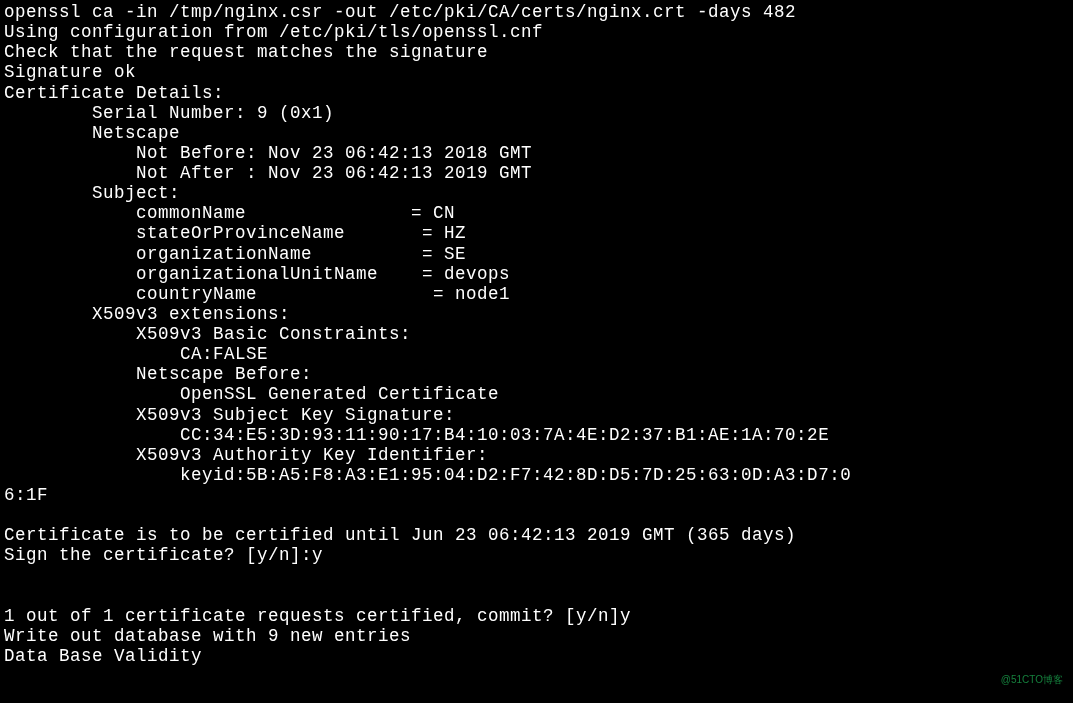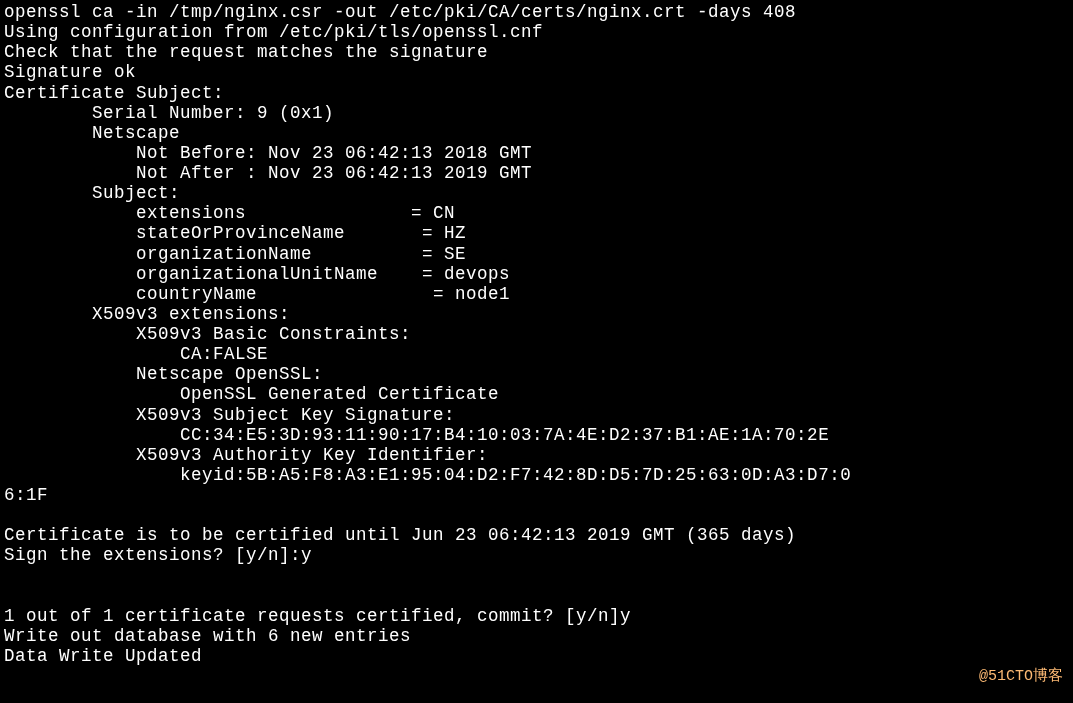--- a/index.html
+++ b/index.html
@@ -19,57 +19,57 @@
   pre {
     margin: 0;
     padding: 2px 4px;
     white-space: pre;
     font-family: inherit;
   }
   .watermark {
     position: absolute;
     right: 10px;
     bottom: 18px;
-    color: #fdba74;
-    font-size: 15px;
-    font-family: Liberation Mono, monospace;
+    color: #15803d;
+    font-size: 10px;
+    font-family: Liberation Sans, sans-serif;
     letter-spacing: 0;
   }
 </style>
 </head>
 <body>
 
-<pre><span>openssl ca -in /tmp/nginx.csr -out /etc/pki/CA/certs/nginx.crt -days 408</span>
+<pre><span>openssl ca -in /tmp/nginx.csr -out /etc/pki/CA/certs/nginx.crt -days 482</span>
 <span>Using configuration from /etc/pki/tls/openssl.cnf</span>
 <span>Check that the request matches the signature</span>
 <span>Signature ok</span>
-<span>Certificate Subject:</span>
+<span>Certificate Details:</span>
 <span>        Serial Number: 9 (0x1)</span>
 <span>        Netscape</span>
 <span>            Not Before: Nov 23 06:42:13 2018 GMT</span>
 <span>            Not After : Nov 23 06:42:13 2019 GMT</span>
 <span>        Subject:</span>
-<span>            extensions               = CN</span>
+<span>            commonName               = CN</span>
 <span>            stateOrProvinceName       = HZ</span>
 <span>            organizationName          = SE</span>
 <span>            organizationalUnitName    = devops</span>
 <span>            countryName                = node1</span>
 <span>        X509v3 extensions:</span>
 <span>            X509v3 Basic Constraints: </span>
 <span>                CA:FALSE</span>
-<span>            Netscape OpenSSL: </span>
+<span>            Netscape Before: </span>
 <span>                OpenSSL Generated Certificate</span>
 <span>            X509v3 Subject Key Signature: </span>
 <span>                CC:34:E5:3D:93:11:90:17:B4:10:03:7A:4E:D2:37:B1:AE:1A:70:2E</span>
 <span>            X509v3 Authority Key Identifier: </span>
 <span>                keyid:5B:A5:F8:A3:E1:95:04:D2:F7:42:8D:D5:7D:25:63:0D:A3:D7:0</span>
 <span>6:1F</span>
 <span></span>
 <span>Certificate is to be certified until Jun 23 06:42:13 2019 GMT (365 days)</span>
-<span>Sign the extensions? [y/n]:y</span>
+<span>Sign the certificate? [y/n]:y</span>
 <span></span>
 <span></span>
 <span>1 out of 1 certificate requests certified, commit? [y/n]y</span>
-<span>Write out database with 6 new entries</span>
-<span>Data Write Updated</span>
+<span>Write out database with 9 new entries</span>
+<span>Data Base Validity</span>
 </pre>
 
 <div class="watermark">@51CTO博客</div>
 
 </body></html>

